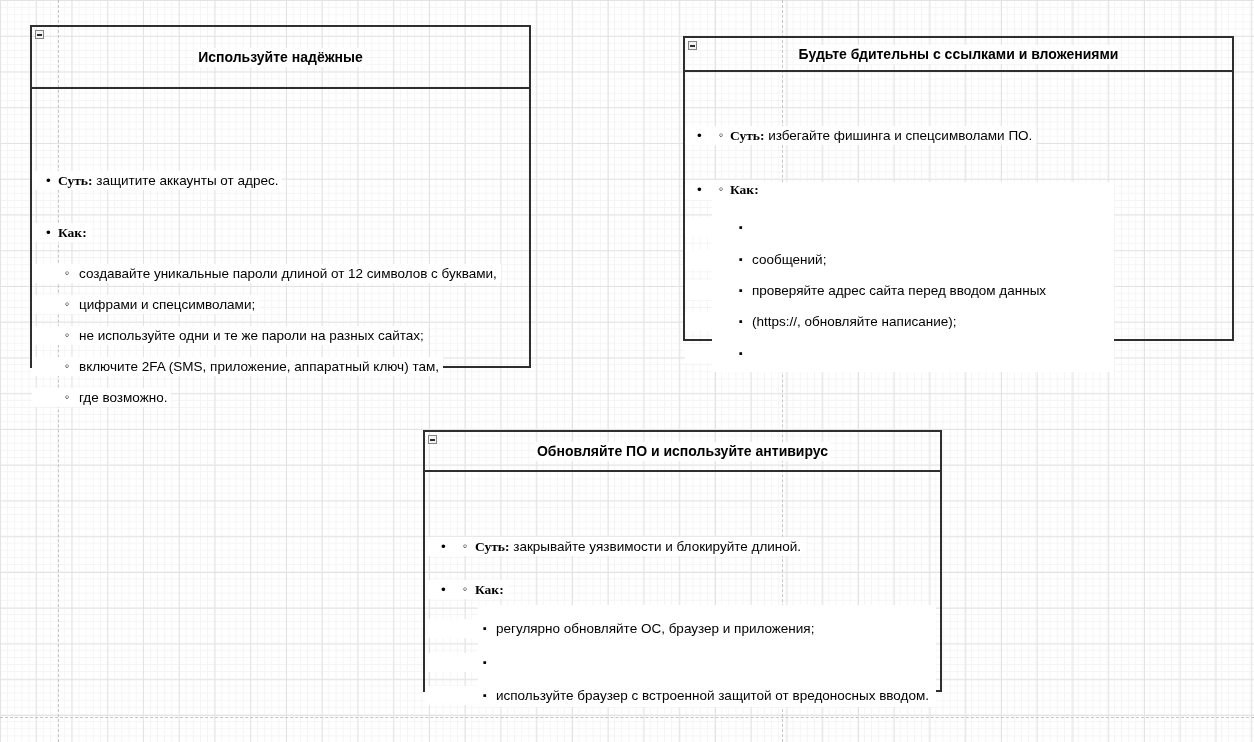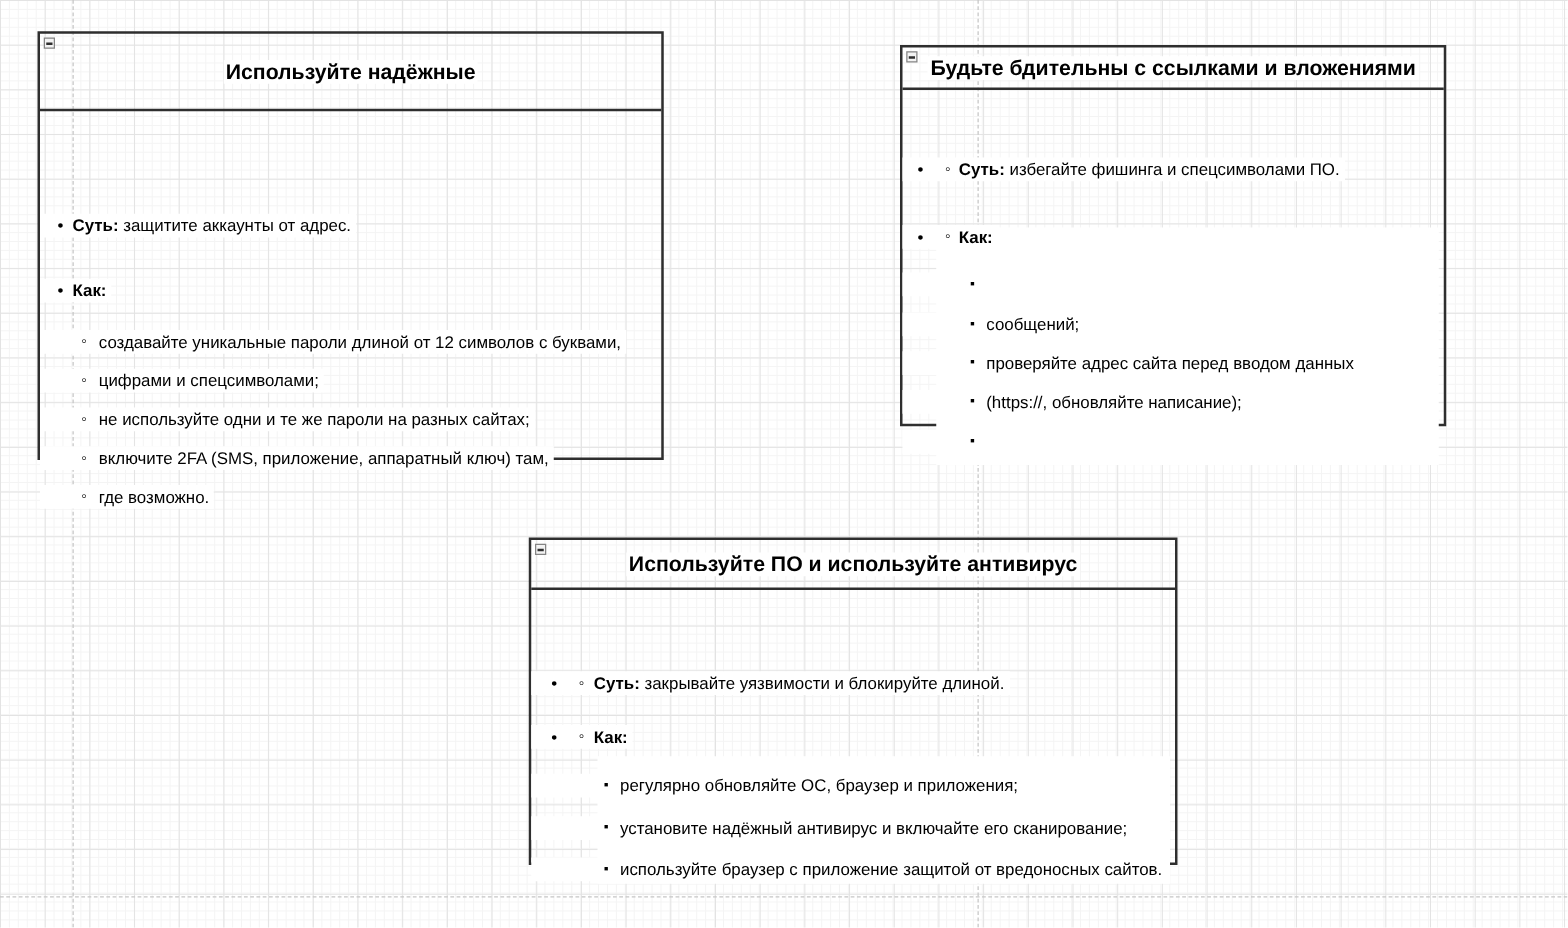--- a/index.html
+++ b/index.html
@@ -21,28 +21,28 @@
   .gv1{left:58px;} .gv2{left:782px;} .gh1{top:717px;}
 
   .node{
     position:absolute;
     border:2px solid #2e2e2e;
     background:transparent;
     box-sizing:border-box;
     color:#000;
   }
   .box1{left:30px;top:25px;width:501px;height:343px;}
-  .box2{left:720px;top:36px;width:437px;height:305px;}
+  .box2{left:683px;top:36px;width:551px;height:305px;}
   .box3{left:423px;top:430px;width:519px;height:262px;}
 
   .hdr{
     position:relative;
     display:flex;flex-direction:column;align-items:center;justify-content:center;
     border-bottom:2px solid #2e2e2e;
-    font-weight:bold;font-size:17px;line-height:19px;text-align:center;
+    font-weight:bold;font-size:14px;line-height:19px;text-align:center;
   }
   .box1 .hdr{height:60px;}
   .box2 .hdr{height:32px;}
   .box3 .hdr{height:38px;}
   .hdr .tline{background:#fff;padding:0 2px;white-space:nowrap;}
 
   .collapse{
     position:absolute;left:3px;top:3px;width:9px;height:9px;
     background:#f3f3f3;border:1px solid #848484;box-sizing:border-box;
     cursor:pointer;
@@ -54,21 +54,21 @@
   .body{position:relative;}
 
   .row{
     position:absolute;left:0;height:19px;line-height:19px;
     font-size:13.5px;white-space:nowrap;
   }
   .inner{position:relative;display:inline-block;background:#fff;height:19px;}
   .mk{position:absolute;top:0;color:#000;}
   .mk-sq{font-size:11px;}
   .mk-ci{font-size:12.5px;}
-  .lbl{font-weight:bold;}
+  .lbl{font-weight:bold;font-family:Liberation Serif, serif;}
 
   
   .box1 .pl-main{padding-left:26px;padding-right:4px;}
   .box1 .m-disc{left:14px;}
   .box1 .pl-sub{padding-left:47px;padding-right:4px;}
   .box1 .m-circle{left:33px;}
   .b1-sut{top:82px;} .b1-kak{top:134px;}
   .b1-s1{top:175px;} .b1-s2{top:206px;} .b1-s3{top:237px;} .b1-s4{top:268px;} .b1-s5{top:299px;}
 
   
@@ -163,35 +163,35 @@
         <span class="inner pl-sub"><span class="mk mk-sq m-square">▪</span></span>
       </div>
     </div>
   </div>
 
   <div class="node box3">
     <div class="collapse">
         <div class="minus"></div>
       </div>
     <div class="hdr">
-      <div class="tline">Используйте ПО и используйте антивирус</div>
+      <div class="tline">Обновляйте ПО и используйте антивирус</div>
     </div>
     <div class="body">
       <div class="b3-block"></div>
       <div class="row b3-sut">
         <span class="inner pl-main"><span class="mk m-disc">•</span><span class="mk mk-ci m-circle">◦</span><span class="lbl">Суть:</span><span> закрывайте уязвимости и блокируйте длиной.</span></span>
       </div>
       <div class="row b3-kak">
         <span class="inner pl-main"><span class="mk m-disc">•</span><span class="mk mk-ci m-circle">◦</span><span class="lbl">Как:</span></span>
       </div>
       <div class="row b3-s1">
         <span class="inner pl-sub"><span class="mk mk-sq m-square">▪</span><span>регулярно обновляйте ОС, браузер и приложения;</span></span>
       </div>
       <div class="row b3-s2">
-        <span class="inner pl-sub"><span class="mk mk-sq m-square">▪</span><span>установите надёжный антивирус и включайте его сканирование;</span></span>
+        <span class="inner pl-sub"><span class="mk mk-sq m-square">▪</span></span>
       </div>
       <div class="row b3-s3">
-        <span class="inner pl-sub"><span class="mk mk-sq m-square">▪</span><span>используйте браузер с приложение защитой от вредоносных сайтов.</span></span>
+        <span class="inner pl-sub"><span class="mk mk-sq m-square">▪</span><span>используйте браузер с встроенной защитой от вредоносных вводом.</span></span>
       </div>
     </div>
   </div>
 
 </div>
 
 </body></html>

